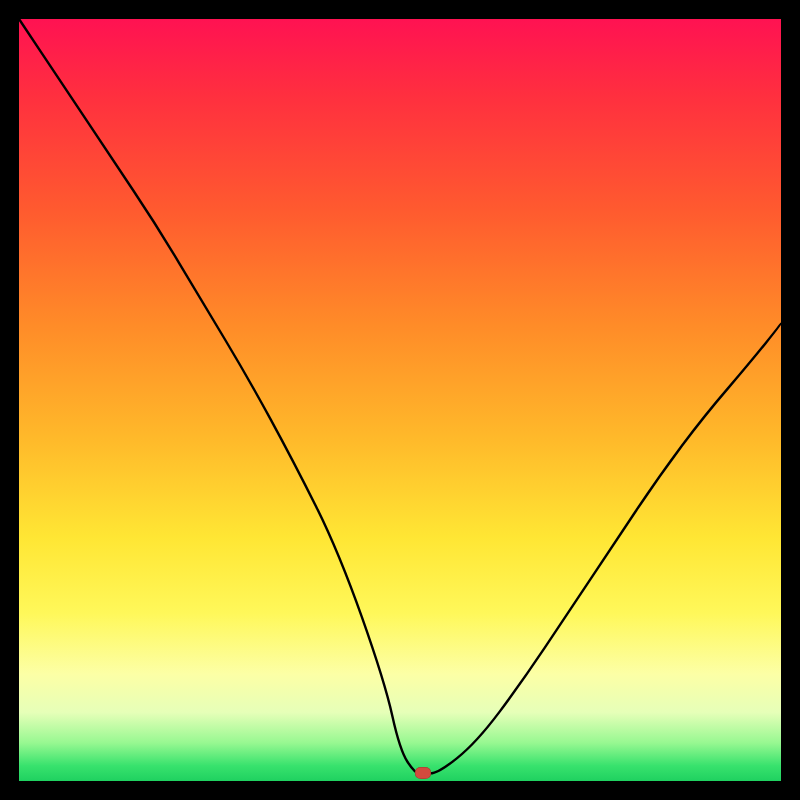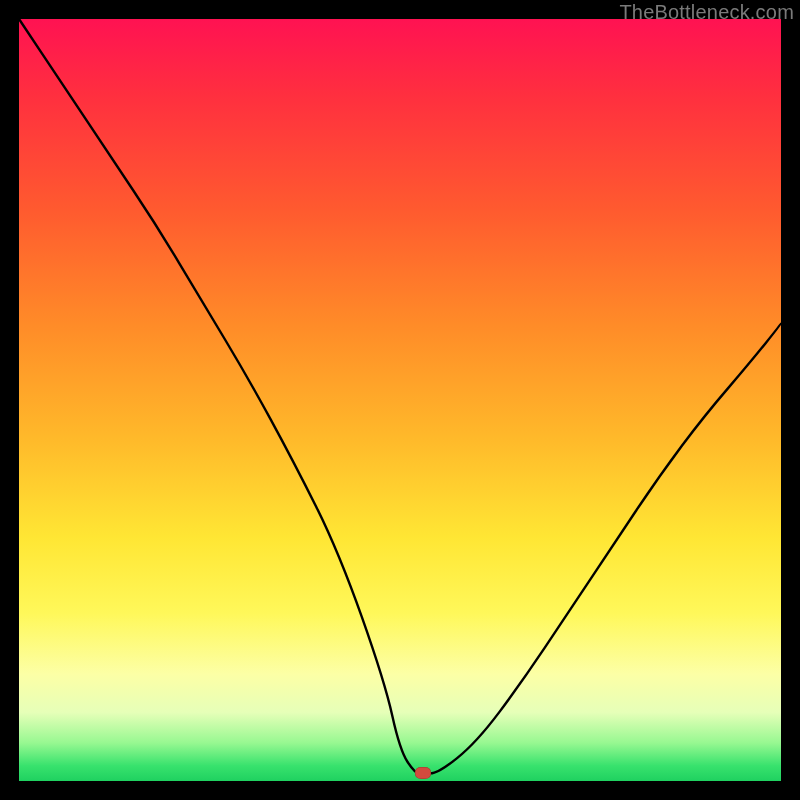--- a/index.html
+++ b/index.html
@@ -74,14 +74,13 @@
   <div class="plot">
 
     <svg class="curve" viewBox="0 0 762 762" preserveAspectRatio="none">
 
       <path fill="none" stroke-width="2.4" stroke-linejoin="round" stroke-linecap="round" stroke="#000000" d="M 0.0 0.0 Q 0.0 0.0 22.9 34.3 Q 45.7 68.6 68.6 102.9 Q 91.4 137.2 114.3 171.5 Q 137.2 205.7 160.0 243.8 Q 182.9 281.9 205.7 320.0 Q 228.6 358.1 251.5 400.1 Q 274.3 442.0 297.2 487.7 Q 320.0 533.4 342.9 598.2 Q 365.8 662.9 373.4 697.2 Q 381.0 731.5 388.6 743.0 Q 396.2 754.4 400.1 754.4 Q 403.9 754.4 411.5 754.4 Q 419.1 754.4 438.1 739.1 Q 457.2 723.9 480.1 693.4 Q 502.9 662.9 525.8 628.7 Q 548.6 594.4 571.5 560.1 Q 594.4 525.8 617.2 491.5 Q 640.1 457.2 662.9 426.7 Q 685.8 396.2 708.7 369.6 Q 731.5 342.9 746.8 323.9 T 762.0 304.8"></path>
     </svg>
 
     <div class="marker" style="left: 395.86px; top: 748.38px; background: rgb(210, 74, 62);"></div>
   </div>
 
-  <div class="watermark">TheBottleneck.com</div>
 </div>
 
 </body></html>

